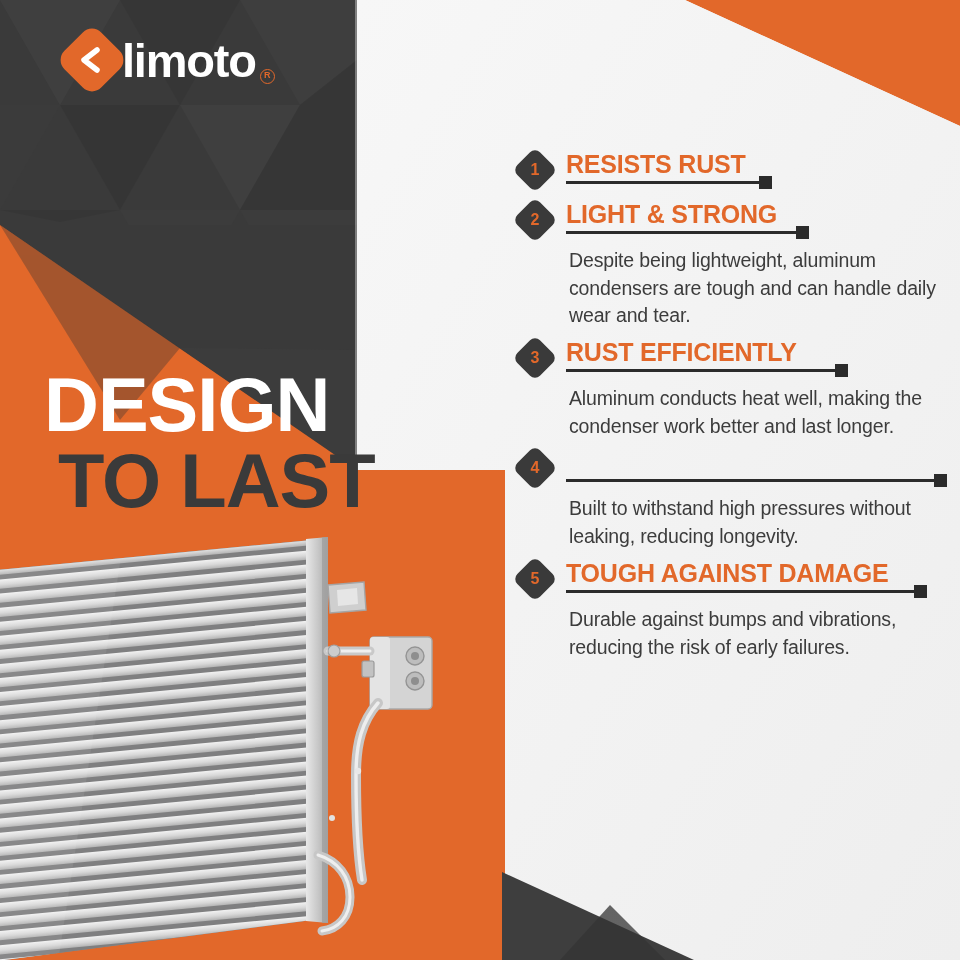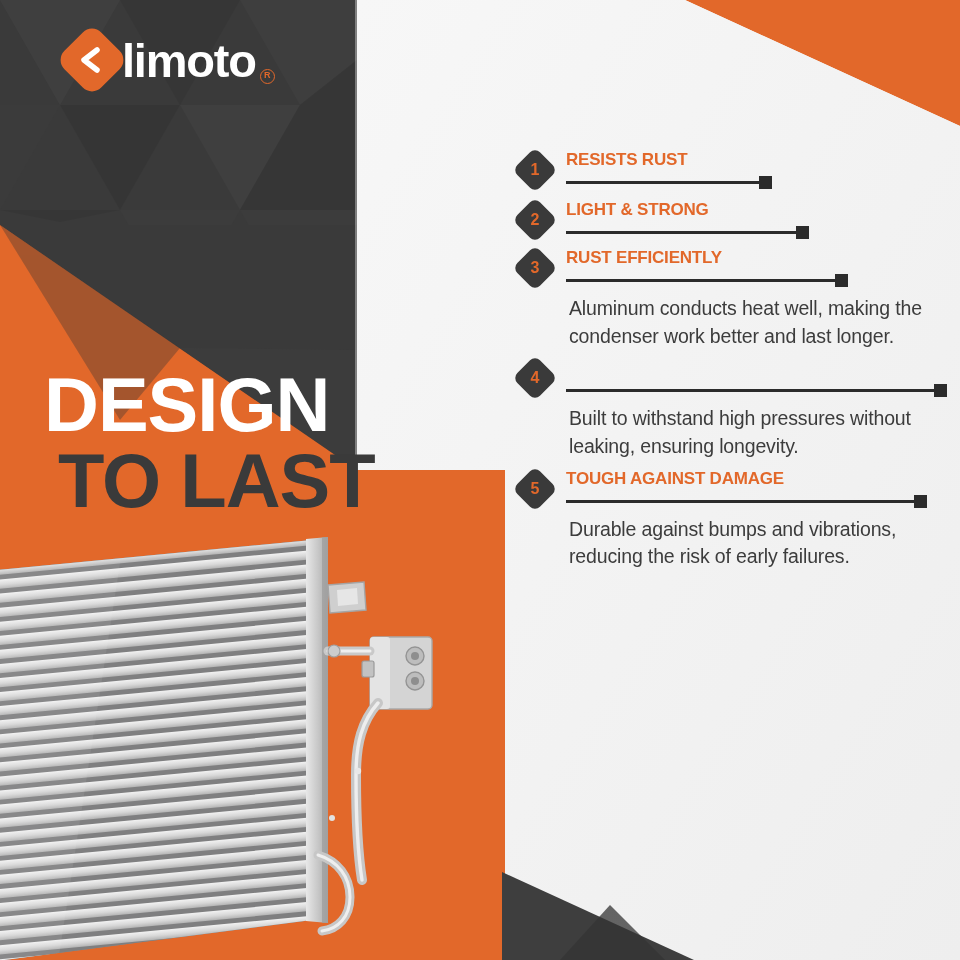--- a/index.html
+++ b/index.html
@@ -59,21 +59,21 @@
     position:absolute;left:0;top:4px;width:32px;height:32px;
     background:#3a3a3a;border-radius:7px;transform:rotate(45deg);
   }
   .badge .num{
     position:absolute;inset:0;display:flex;align-items:center;justify-content:center;
     transform:rotate(-45deg);color:#e2682a;font-size:16px;font-weight:bold;
     line-height:1;
   }
   .title{
     position:absolute;left:47px;top:0;color:#e2682a;
-    font-size:17px;font-weight:bold;letter-spacing:-0.2px;white-space:nowrap;
+    font-size:25px;font-weight:bold;letter-spacing:-0.2px;white-space:nowrap;
   }
   .rule{
     position:absolute;left:47px;top:31px;height:3px;background:#2b2b2b;
   }
   .rule .cap{
     position:absolute;right:-11px;top:-5px;width:13px;height:13px;background:#2b2b2b;
   }
   .desc{
     margin:7px 0 0 52px;color:#3c3c3c;font-size:19.5px;line-height:1.42;
     letter-spacing:-0.15px;
@@ -301,20 +301,21 @@
     <div class="feature f2">
       <div class="feat-head">
         <div class="badge">
           <span class="num">2</span>
         </div>
         <div class="title">LIGHT &amp; STRONG</div>
         <div class="rule">
             <span class="cap"></span>
           </div>
       </div>
+      <p class="desc">Despite being lightweight, aluminum condensers are tough and can handle daily wear and tear.</p>
     </div>
 
     <div class="feature f3">
       <div class="feat-head">
         <div class="badge">
           <span class="num">3</span>
         </div>
         <div class="title">RUST EFFICIENTLY</div>
         <div class="rule">
             <span class="cap"></span>
@@ -325,21 +326,21 @@
 
     <div class="feature f4">
       <div class="feat-head">
         <div class="badge">
           <span class="num">4</span>
         </div>
         <div class="rule">
             <span class="cap"></span>
           </div>
       </div>
-      <p class="desc">Built to withstand high pressures without leaking, ensuring longevity.</p>
+      <p class="desc">Built to withstand high pressures without leaking, reducing longevity.</p>
     </div>
 
     <div class="feature f5">
       <div class="feat-head">
         <div class="badge">
           <span class="num">5</span>
         </div>
         <div class="title">TOUGH AGAINST DAMAGE</div>
         <div class="rule">
             <span class="cap"></span>

